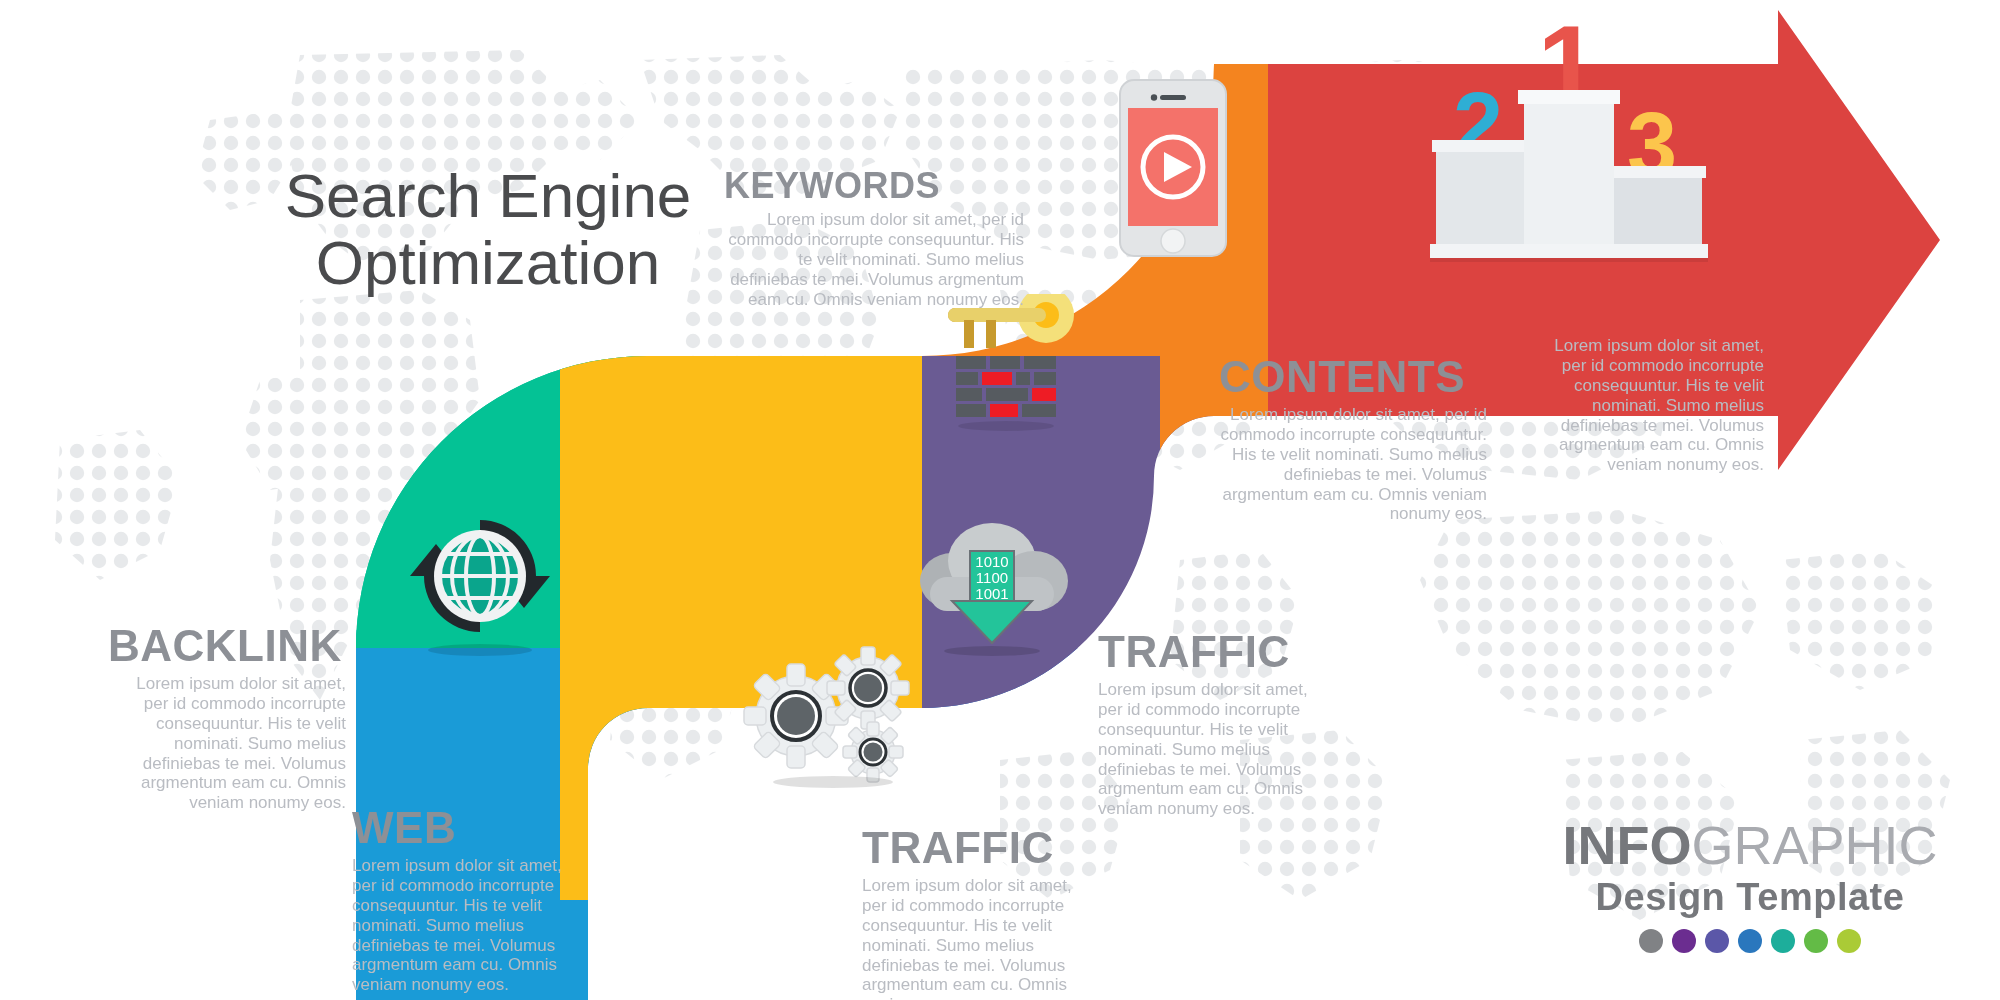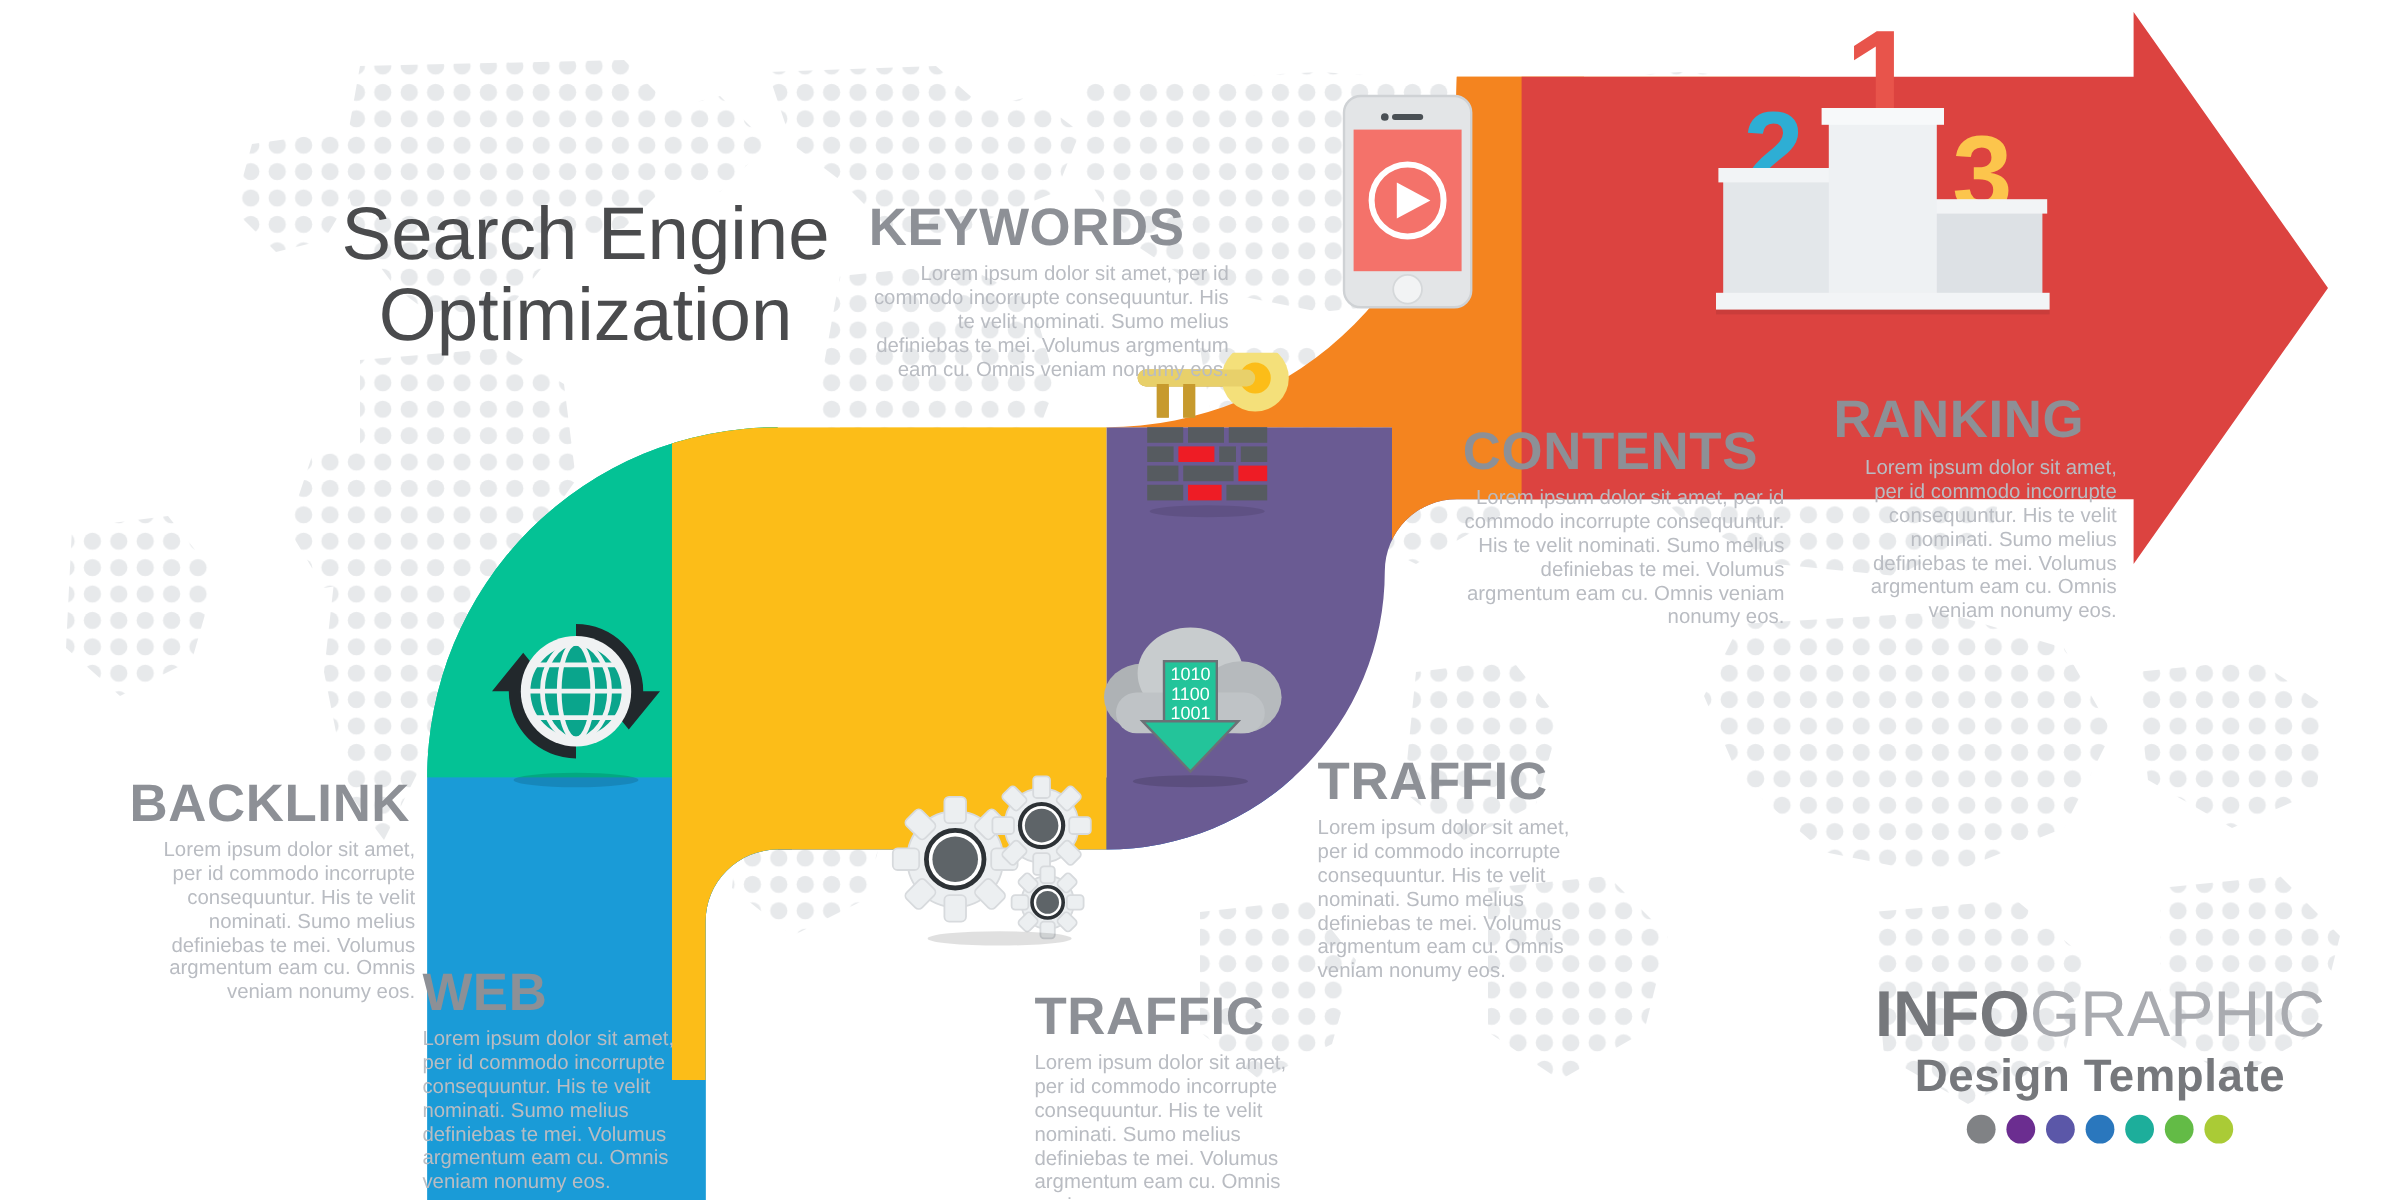--- a/index.html
+++ b/index.html
@@ -34,42 +34,42 @@
   #seo-title { position:absolute; left:228px; top:160px; width:520px; text-align:center; }
   #seo-title .seo {
     font-size:118px; font-weight:bold; color:#58595b; letter-spacing:2px; line-height:1;
   }
   #seo-title .sub {
     font-size:62px; color:#4a4b4d; font-weight:300; line-height:1.02; margin-top:4px;
     letter-spacing:0px;
   }
 
   
-  .h-kw      { font-size:44px; }
+  .h-kw      { font-size:36px; }
   .h-contents{ font-size:44px; }
   .h-ranking { font-size:44px; }
   .h-backlink{ font-size:44px; }
   .h-web     { font-size:44px; }
   .h-analysis{ font-size:44px; }
   .h-traffic { font-size:44px; }
 
   
   #blk-keywords { left:724px; top:168px; width:300px; }
   #blk-keywords .h { text-align:left; }
   #blk-keywords .p { text-align:right; margin-top:6px; }
 
   #blk-contents { left:1188px; top:355px; width:268px;margin-left:31px; }
   #blk-contents .h { text-align:left; }
   #blk-contents .p { text-align:right; margin-top:6px; }
 
   #blk-ranking  { left:1528px; top:328px; width:236px; }
   #blk-ranking .h { text-align:left; }
   #blk-ranking .p { text-align:right; margin-top:8px; }
 
-  #blk-backlink { left:108px; top:648px; width:238px; }
+  #blk-backlink { left:108px; top:624px; width:238px; }
   #blk-backlink .h { text-align:left; }
   #blk-backlink .p { text-align:right; margin-top:6px; }
 
   #blk-web      { left:352px; top:806px; width:234px; }
   #blk-web .h { text-align:left; }
   #blk-web .p { text-align:left; margin-top:6px; }
 
   #blk-analysis { left:862px; top:826px; width:238px; }
   #blk-analysis .h { text-align:left; }
   #blk-analysis .p { text-align:left; margin-top:6px; }
@@ -365,21 +365,20 @@
     <div class="h h-kw">KEYWORDS</div>
     <div class="p">Lorem ipsum dolor sit amet, per id commodo incorrupte consequuntur. His te velit nominati. Sumo melius definiebas te mei. Volumus argmentum eam cu. Omnis veniam nonumy eos.</div>
   </div>
 
   <div class="blk" id="blk-contents">
     <div class="h h-contents">CONTENTS</div>
     <div class="p">Lorem ipsum dolor sit amet, per id commodo incorrupte consequuntur. His te velit nominati. Sumo melius definiebas te mei. Volumus argmentum eam cu. Omnis veniam nonumy eos.</div>
   </div>
 
   <div class="blk" id="blk-ranking">
-    <div class="h h-ranking">RANKING</div>
     <div class="p">Lorem ipsum dolor sit amet, per id commodo incorrupte consequuntur. His te velit nominati. Sumo melius definiebas te mei. Volumus argmentum eam cu. Omnis veniam nonumy eos.</div>
   </div>
 
   <div class="blk" id="blk-backlink">
     <div class="h h-backlink">BACKLINK</div>
     <div class="p">Lorem ipsum dolor sit amet, per id commodo incorrupte consequuntur. His te velit nominati. Sumo melius definiebas te mei. Volumus argmentum eam cu. Omnis veniam nonumy eos.</div>
   </div>
 
   <div class="blk" id="blk-web">
     <div class="h h-web">WEB</div>

